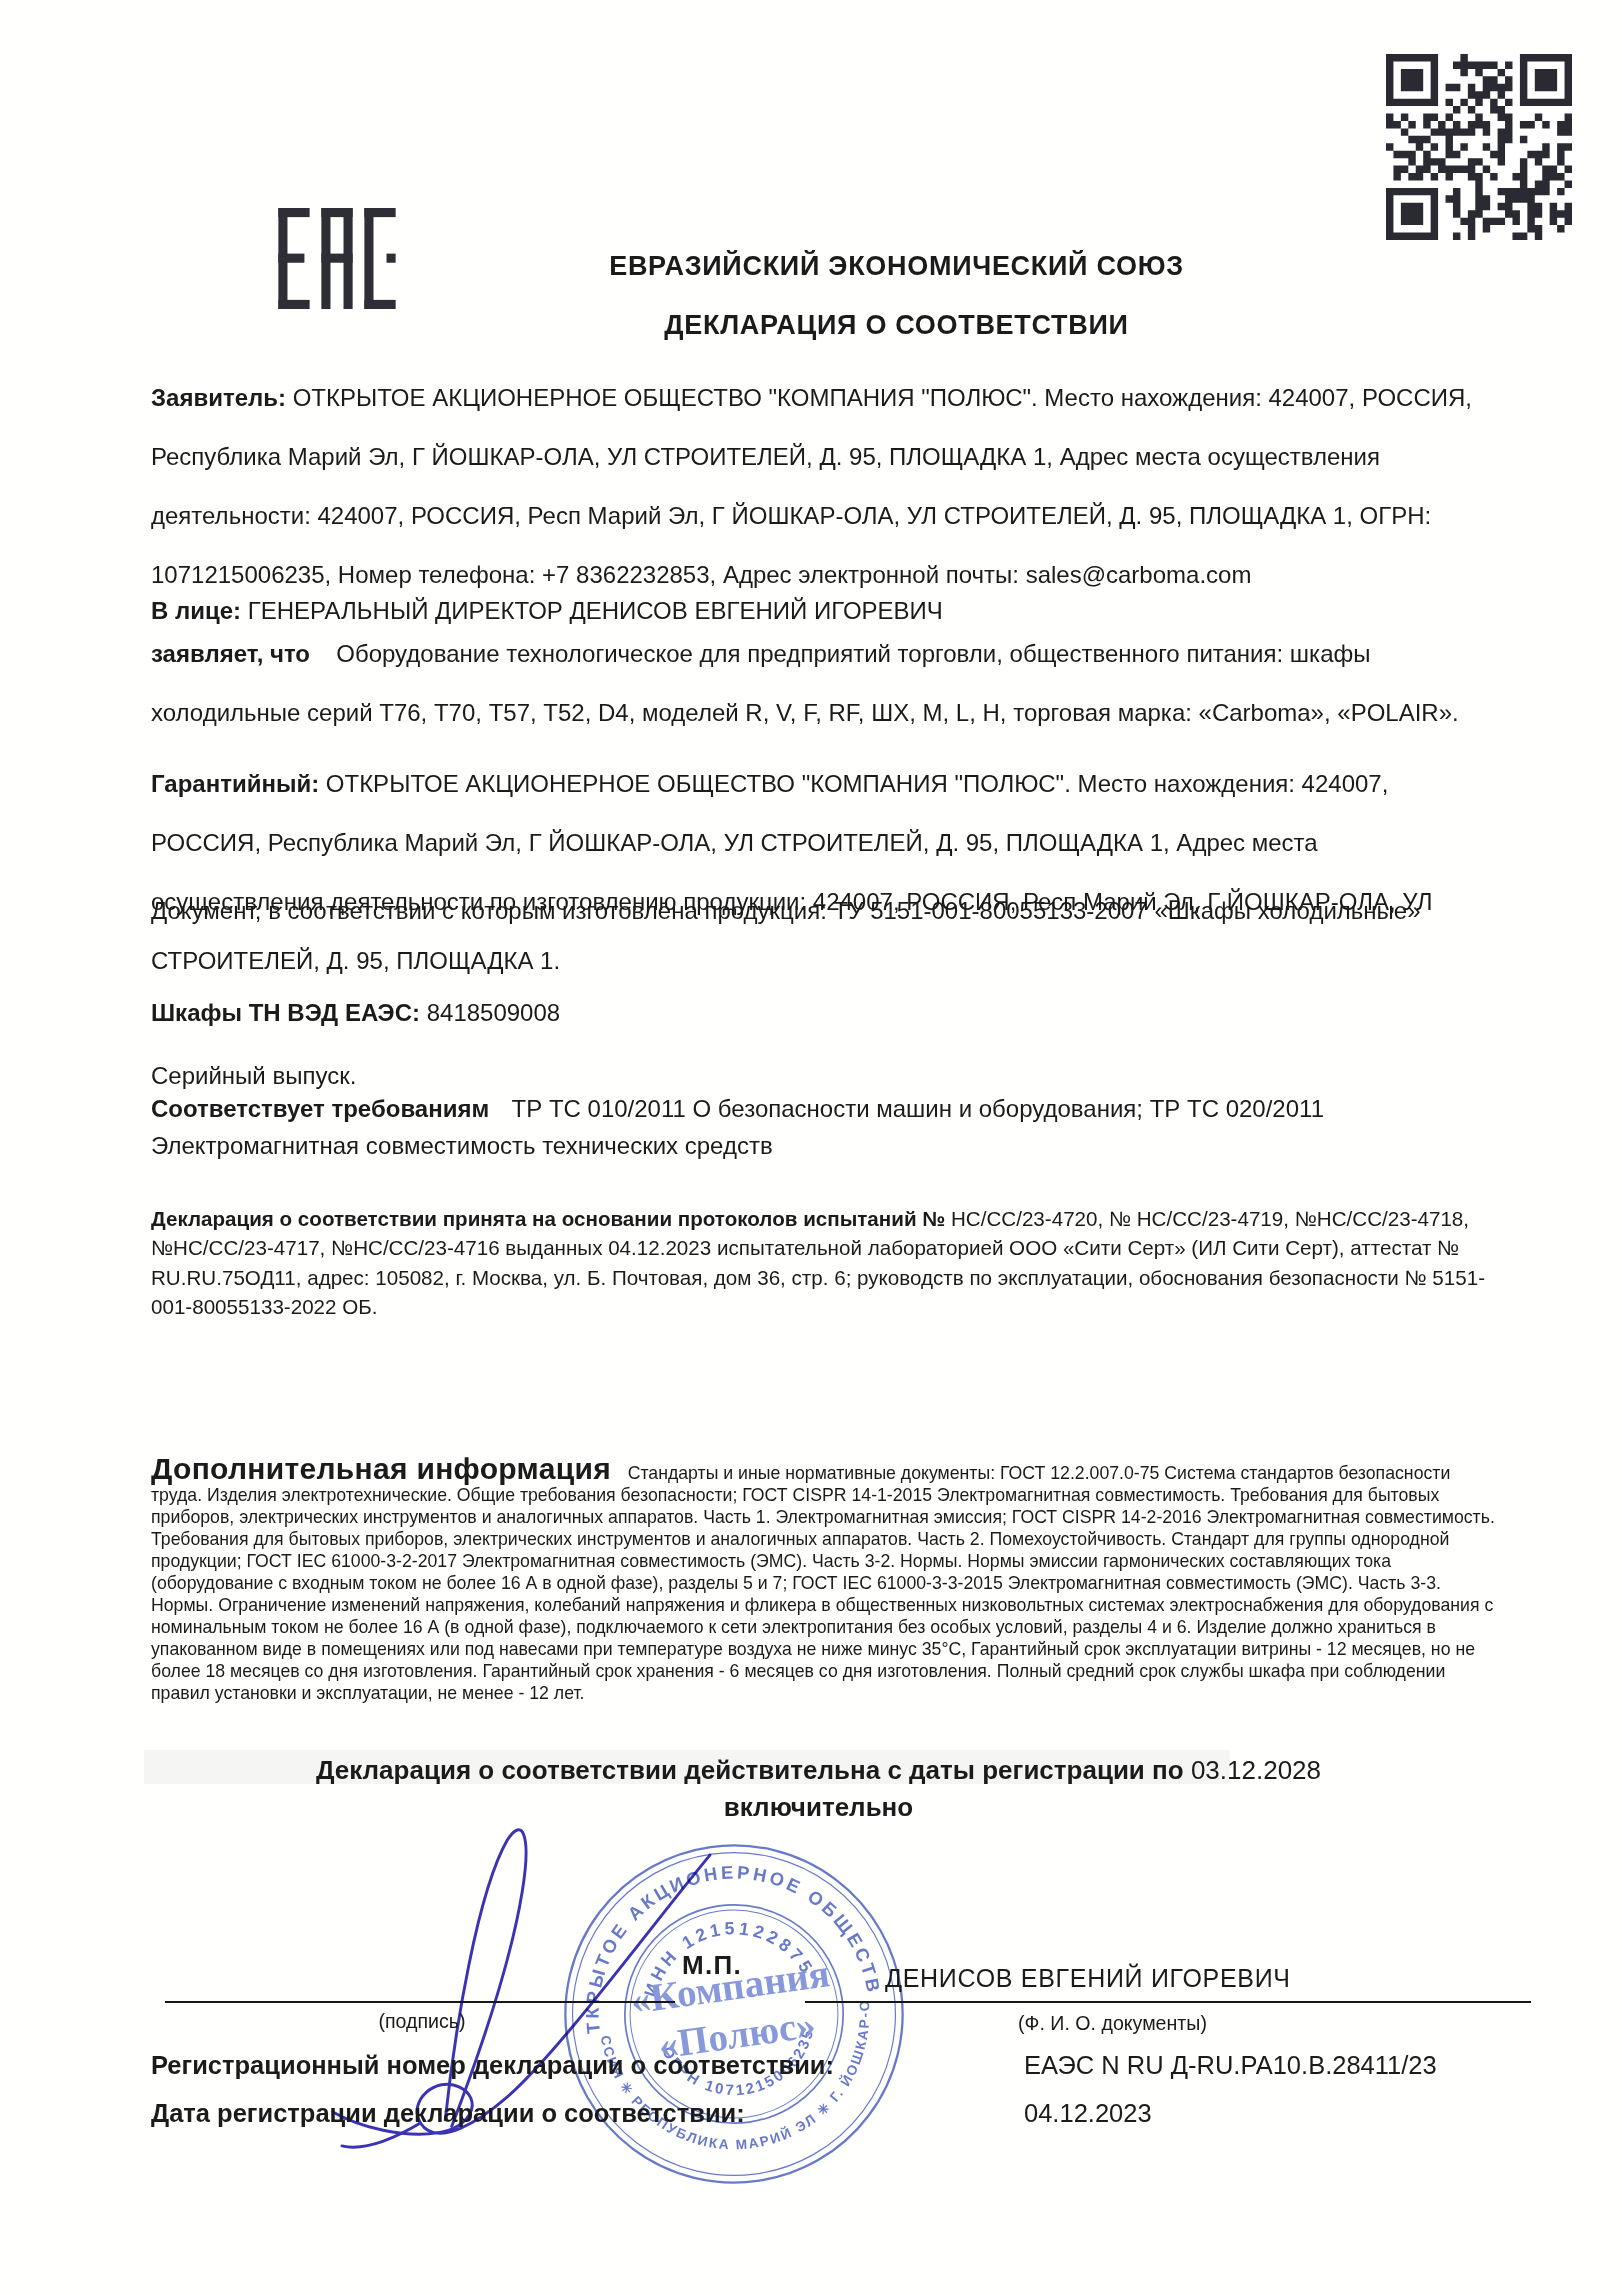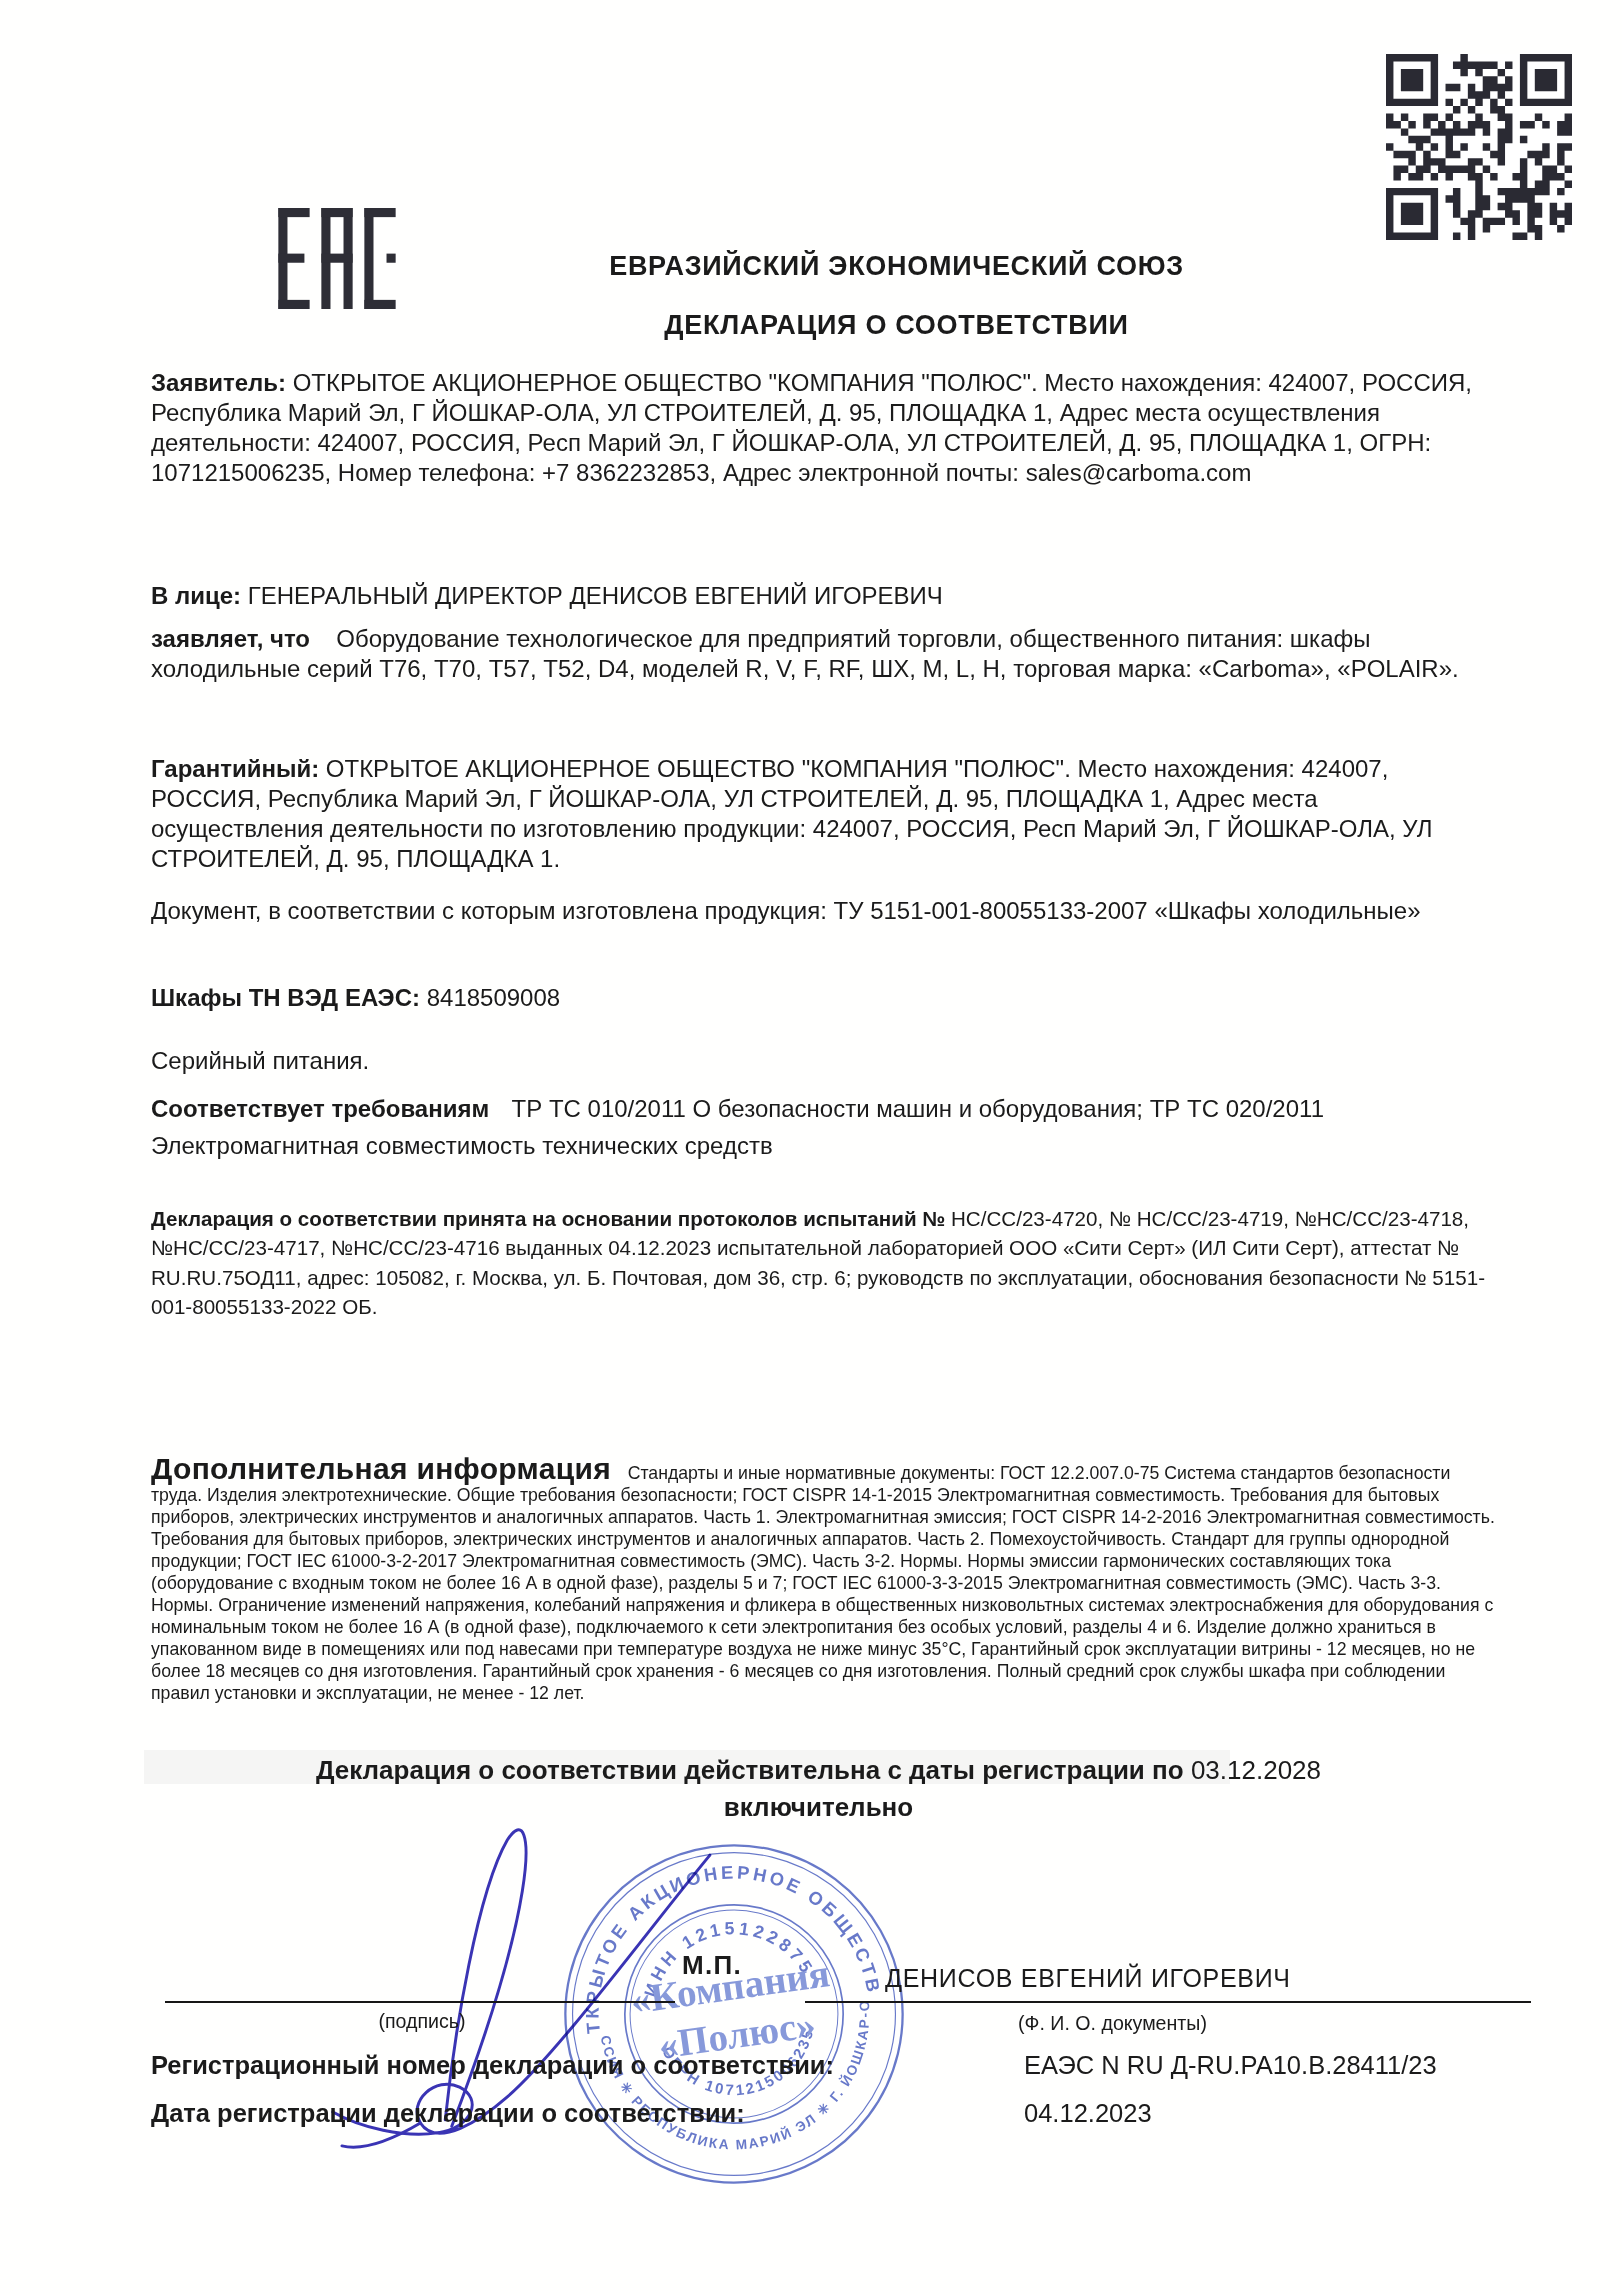--- a/index.html
+++ b/index.html
@@ -1,19 +1,19 @@
 <!DOCTYPE html>
 <html style="font-size:10.5px"><head>
 <meta charset="utf-8">
 <style>
   html,body{margin:0;padding:0;background:#ffffff;}
   body{width:1623px;height:2295px;position:relative;overflow:hidden;
        font-family:"Liberation Sans","DejaVu Sans",sans-serif;color:#1b1b1b;}
   #page{position:absolute;inset:0;background:#fffffe;}
-  .para{position:absolute;left:151px;width:1335px;font-size:24px;line-height:30px;}
+  .para{position:absolute;left:151px;width:1335px;font-size:24px;line-height:59px;}
   .para b{font-weight:700;}
   .title{position:absolute;left:347px;width:1099px;text-align:center;
          font-size:27px;font-weight:700;letter-spacing:0.7px;white-space:nowrap;}
 
   #document-para{line-height:41px;}
   #complies-para{line-height:37px;}
   #basis-para{font-size:20.6px;line-height:29.4px;width:1348px;}
   #additional-para{font-size:17.7px;line-height:22px;width:1348px;text-align:left;}
   .addinfo-head{font-size:30px;font-weight:700;margin-right:11.8px;letter-spacing:0.3px;}
   #validity-para{font-size:26px;line-height:37px;font-weight:700;}
@@ -101,21 +101,21 @@
   <p class="para" id="document-para" style="top:890px;margin:0;">
     <span>Документ, в соответствии с которым изготовлена продукция: ТУ 5151-001-80055133-2007 «Шкафы холодильные»</span>
   </p>
 
   <p class="para" style="top:983px;margin:0;">
     <b>Шкафы ТН ВЭД ЕАЭС:</b>
     <span>8418509008</span>
   </p>
 
   <p class="para" style="top:1046px;margin:0;">
-    <span>Серийный питания.</span>
+    <span>Серийный выпуск.</span>
   </p>
 
   <p class="para" id="complies-para" style="top:1090px;margin:0;">
     <b style="margin-right:15.7px;">Соответствует требованиям</b>
     <span>ТР ТС 010/2011 О безопасности машин и оборудования; ТР ТС 020/2011 Электромагнитная совместимость технических средств</span>
   </p>
 
   <p class="para" id="basis-para" style="top:1204px;margin:0;">
     <b>Декларация о соответствии принята на основании протоколов испытаний №</b>
     <span>НС/СС/23-4720, № НС/СС/23-4719, №НС/СС/23-4718, №НС/СС/23-4717, №НС/СС/23-4716 выданных 04.12.2023 испытательной лабораторией ООО «Сити Серт» (ИЛ Сити Серт), аттестат № RU.RU.75ОД11, адрес: 105082, г. Москва, ул. Б. Почтовая, дом 36, стр. 6; руководств по эксплуатации, обоснования безопасности № 5151-001-80055133-2022 ОБ.</span>

